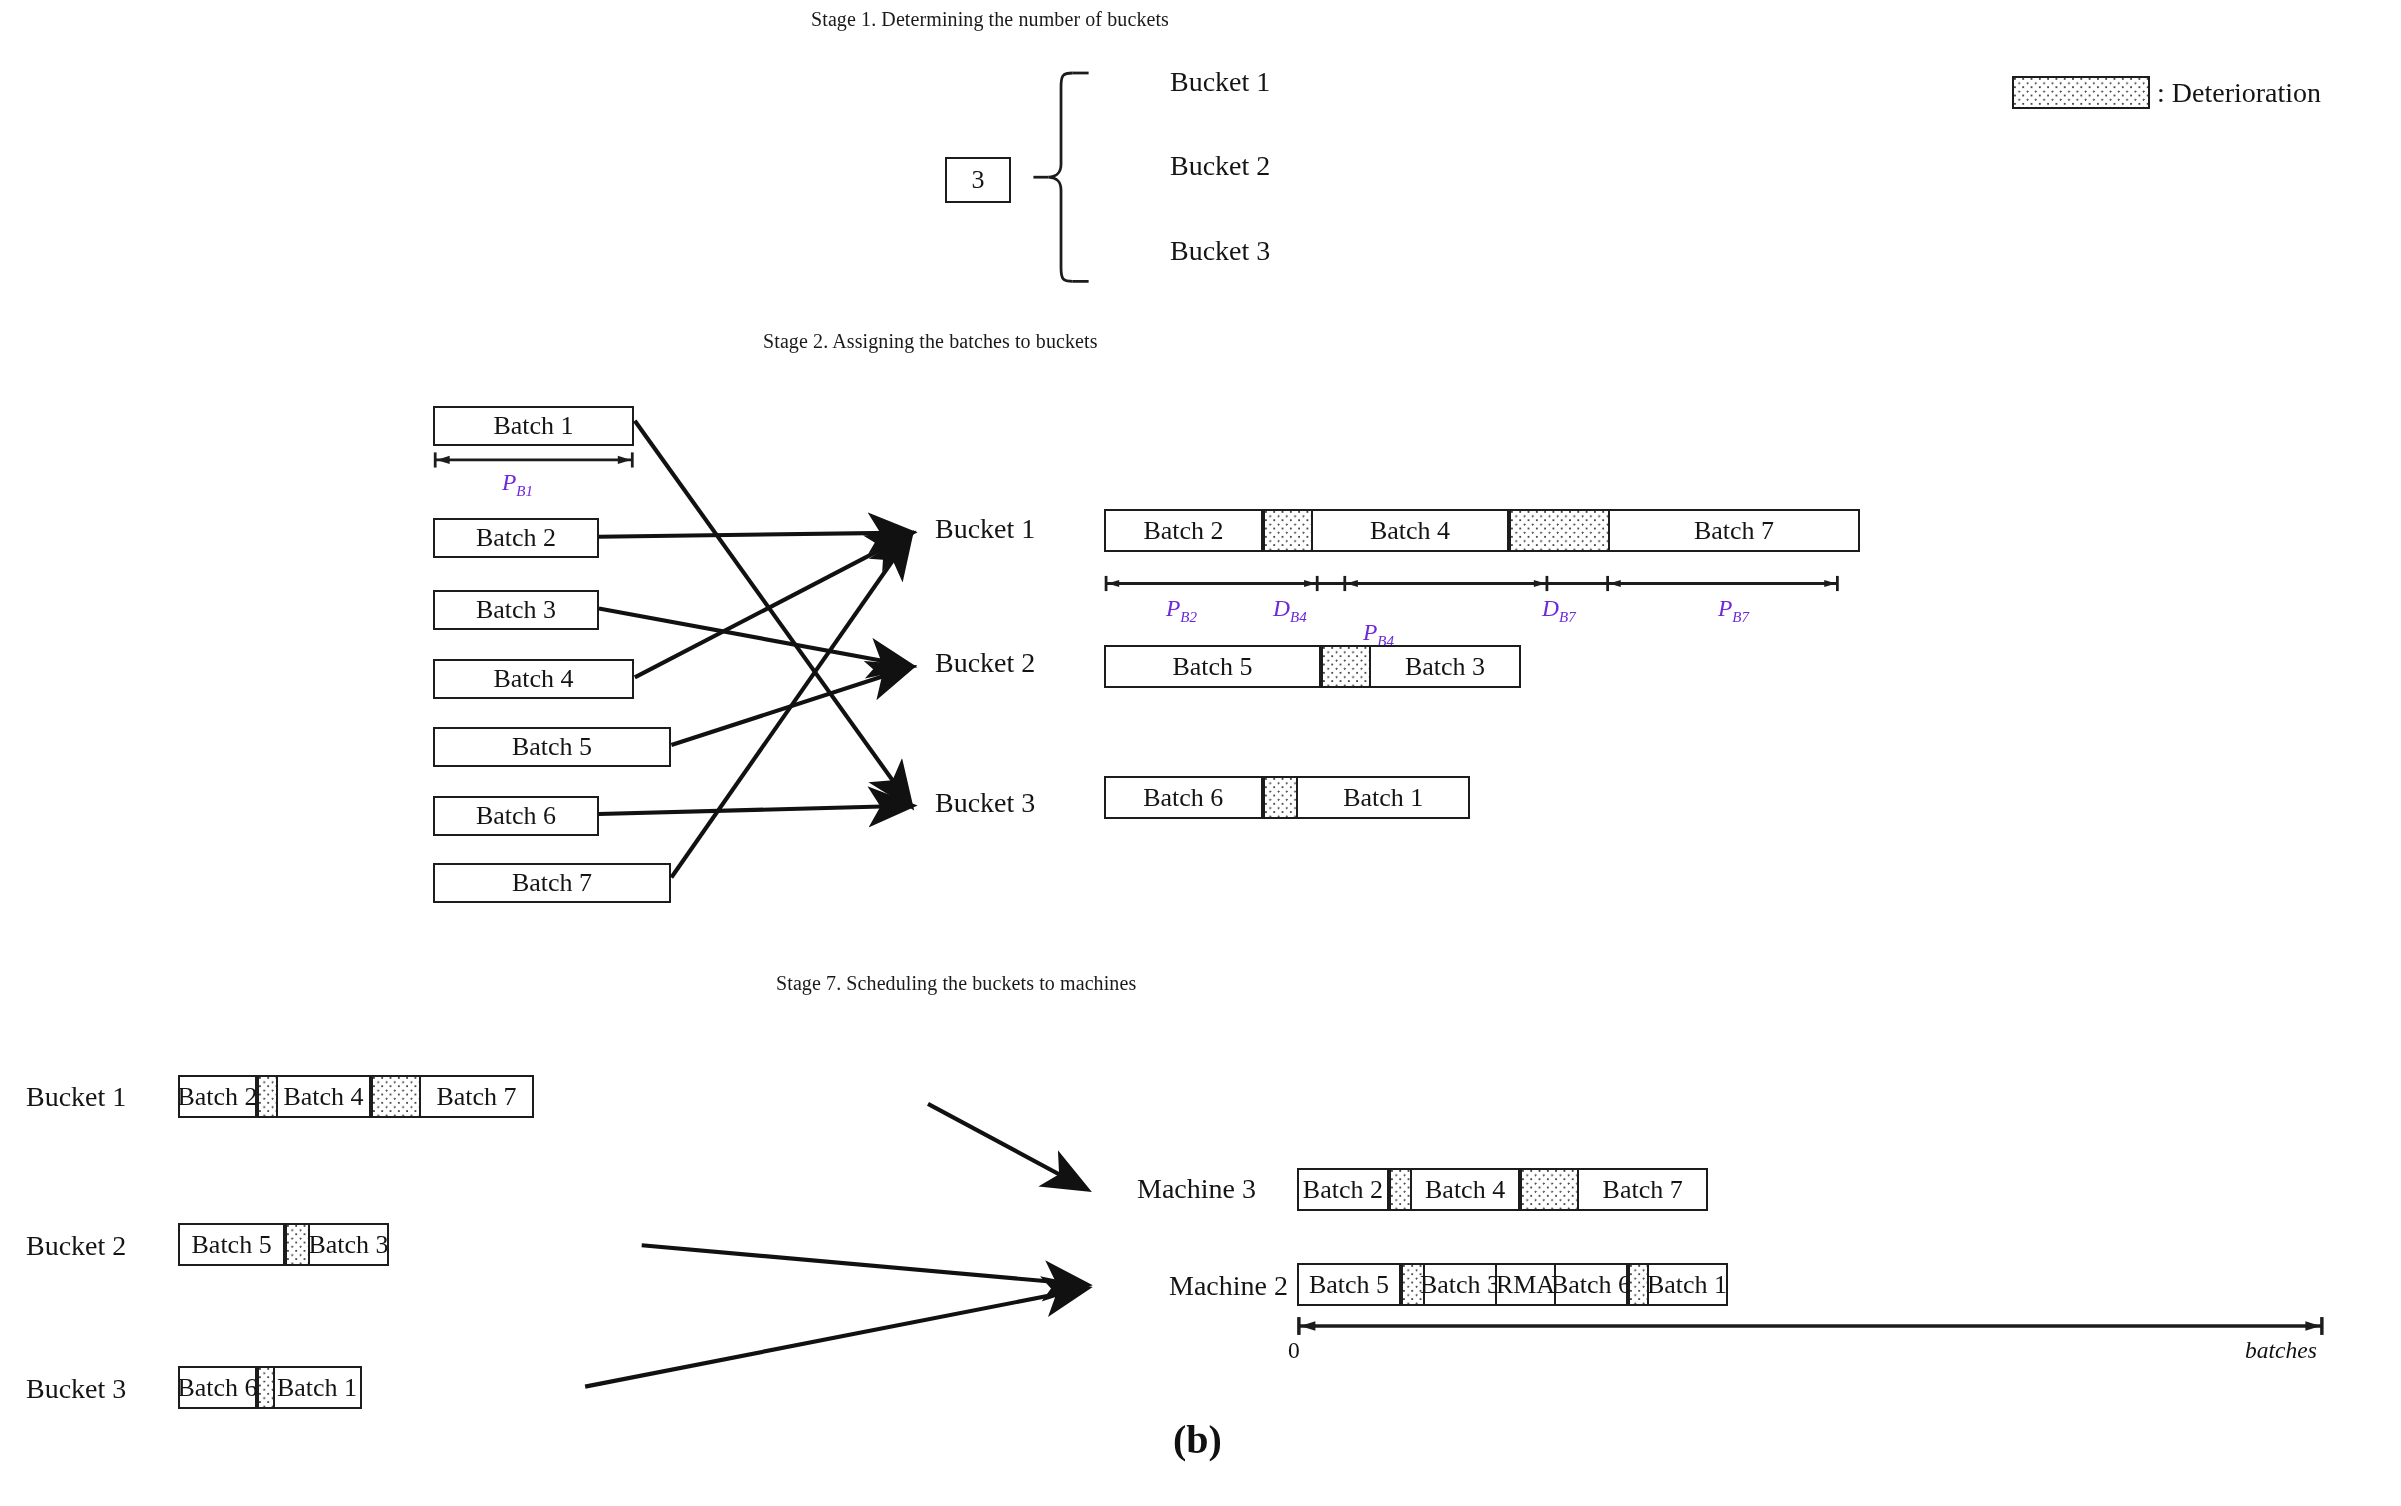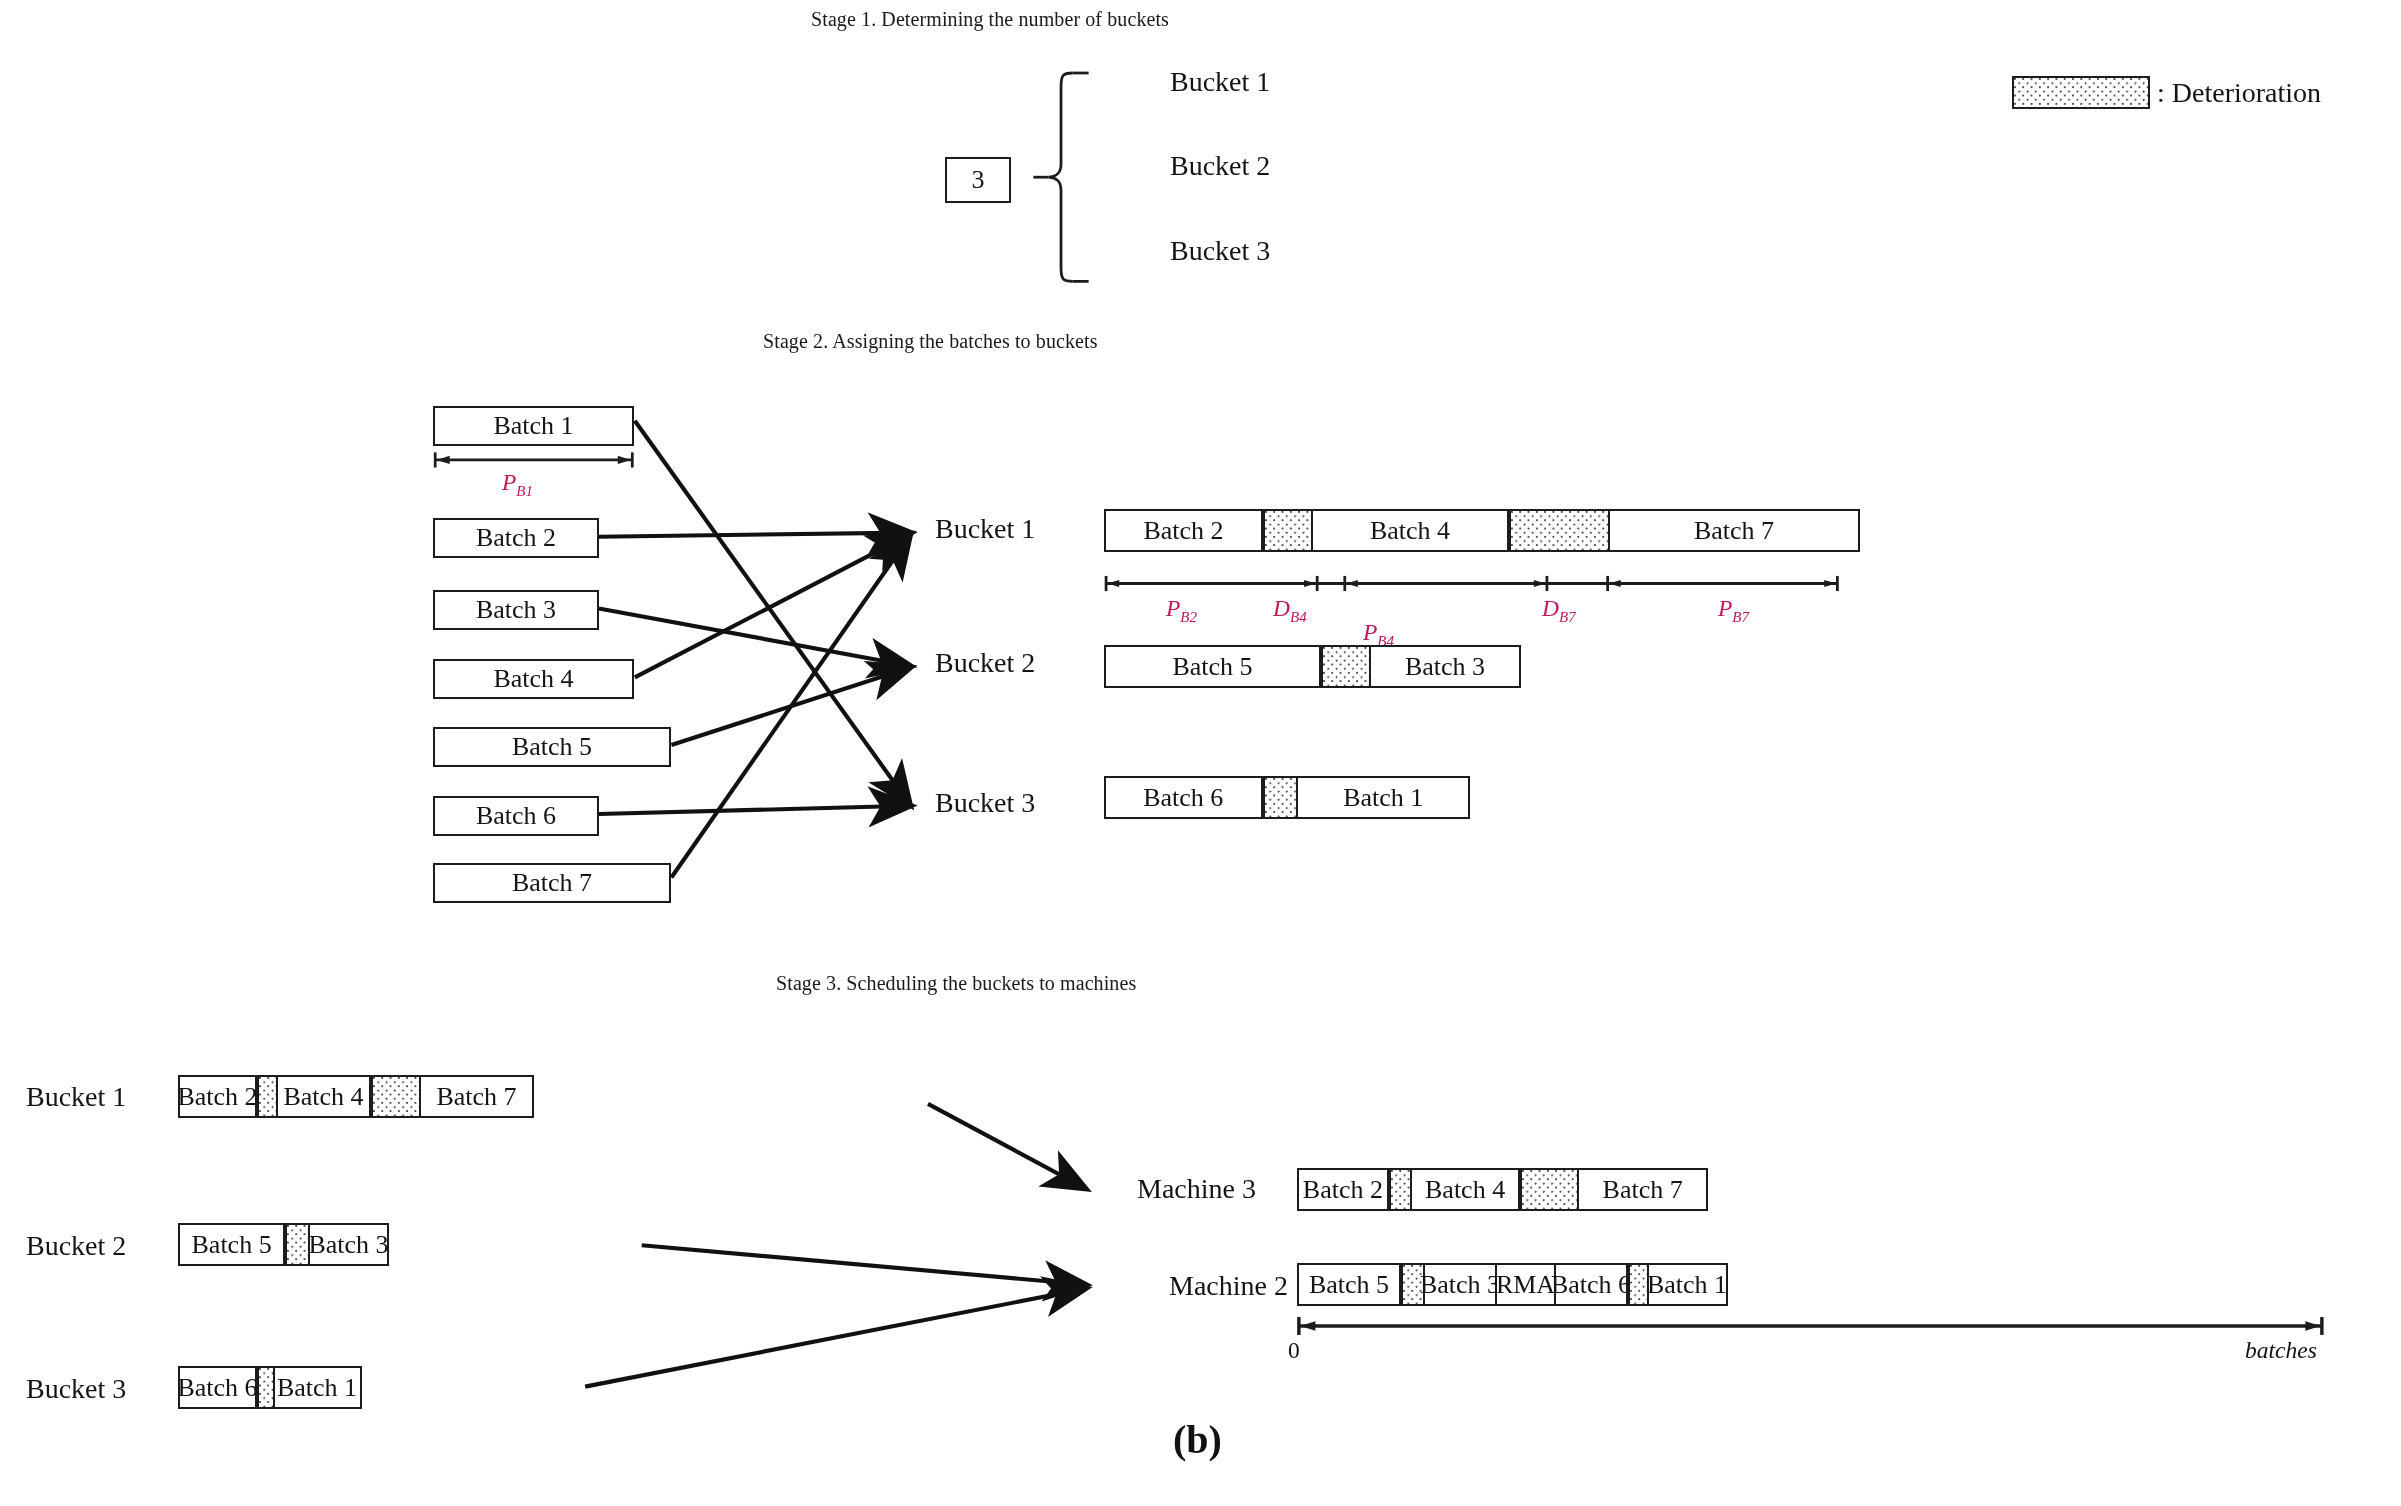--- a/index.html
+++ b/index.html
@@ -90,21 +90,21 @@
       radial-gradient(circle at 1px 1px, #4a4a4a 1px, transparent 1.1px),
       radial-gradient(circle at 5.2px 5.2px, #4a4a4a 1px, transparent 1.1px);
     background-size:8.3px 8.3px, 8.3px 8.3px;
   }
   .legend-row{display:flex;align-items:center;gap:7px;}
   .dim-label{
     font-family:"Liberation Serif","DejaVu Serif",serif;
     font-style:italic;
     font-size:23.5px;
     white-space:nowrap;
-    color:#be185d;
+    color:#6d28d9;
   }
   .dim-label sub{font-size:15px;}
   .italic{font-style:italic;}
   .caption{
     font-size:40px;
     font-weight:bold;
     white-space:nowrap;
   }
   svg{overflow:visible;}
 </style>
@@ -226,21 +226,21 @@
       <div class="seg deter" style="width: 50px;"></div>
       <div class="seg" style="width: 148px;">Batch 3</div>
     </div>
 
   <div class="abs bar" id="s2b3" style="left: 1104px; top: 776px; width: 366px;">
       <div class="seg" style="width: 157px;">Batch 6</div>
       <div class="seg deter" style="width: 36px;"></div>
       <div class="seg" style="width: 170px;">Batch 1</div>
     </div>
 
-  <div class="abs stage-title" style="left:776px;top:972px;">Stage 3. Scheduling the buckets to machines</div>
+  <div class="abs stage-title" style="left:776px;top:972px;">Stage 7. Scheduling the buckets to machines</div>
 
   <div class="abs lbl" style="left:26px;top:1081px;">Bucket 1</div>
   <div class="abs lbl" style="left:26px;top:1230px;">Bucket 2</div>
   <div class="abs lbl" style="left:26px;top:1373px;">Bucket 3</div>
 
   <div class="abs bar" id="s3b1" style="left: 178px; top: 1075px; width: 356px;">
       <div class="seg" style="width: 77px;">Batch 2</div>
       <div class="seg deter" style="width: 21px;"></div>
       <div class="seg" style="width: 93px;">Batch 4</div>
       <div class="seg deter" style="width: 50px;"></div>

